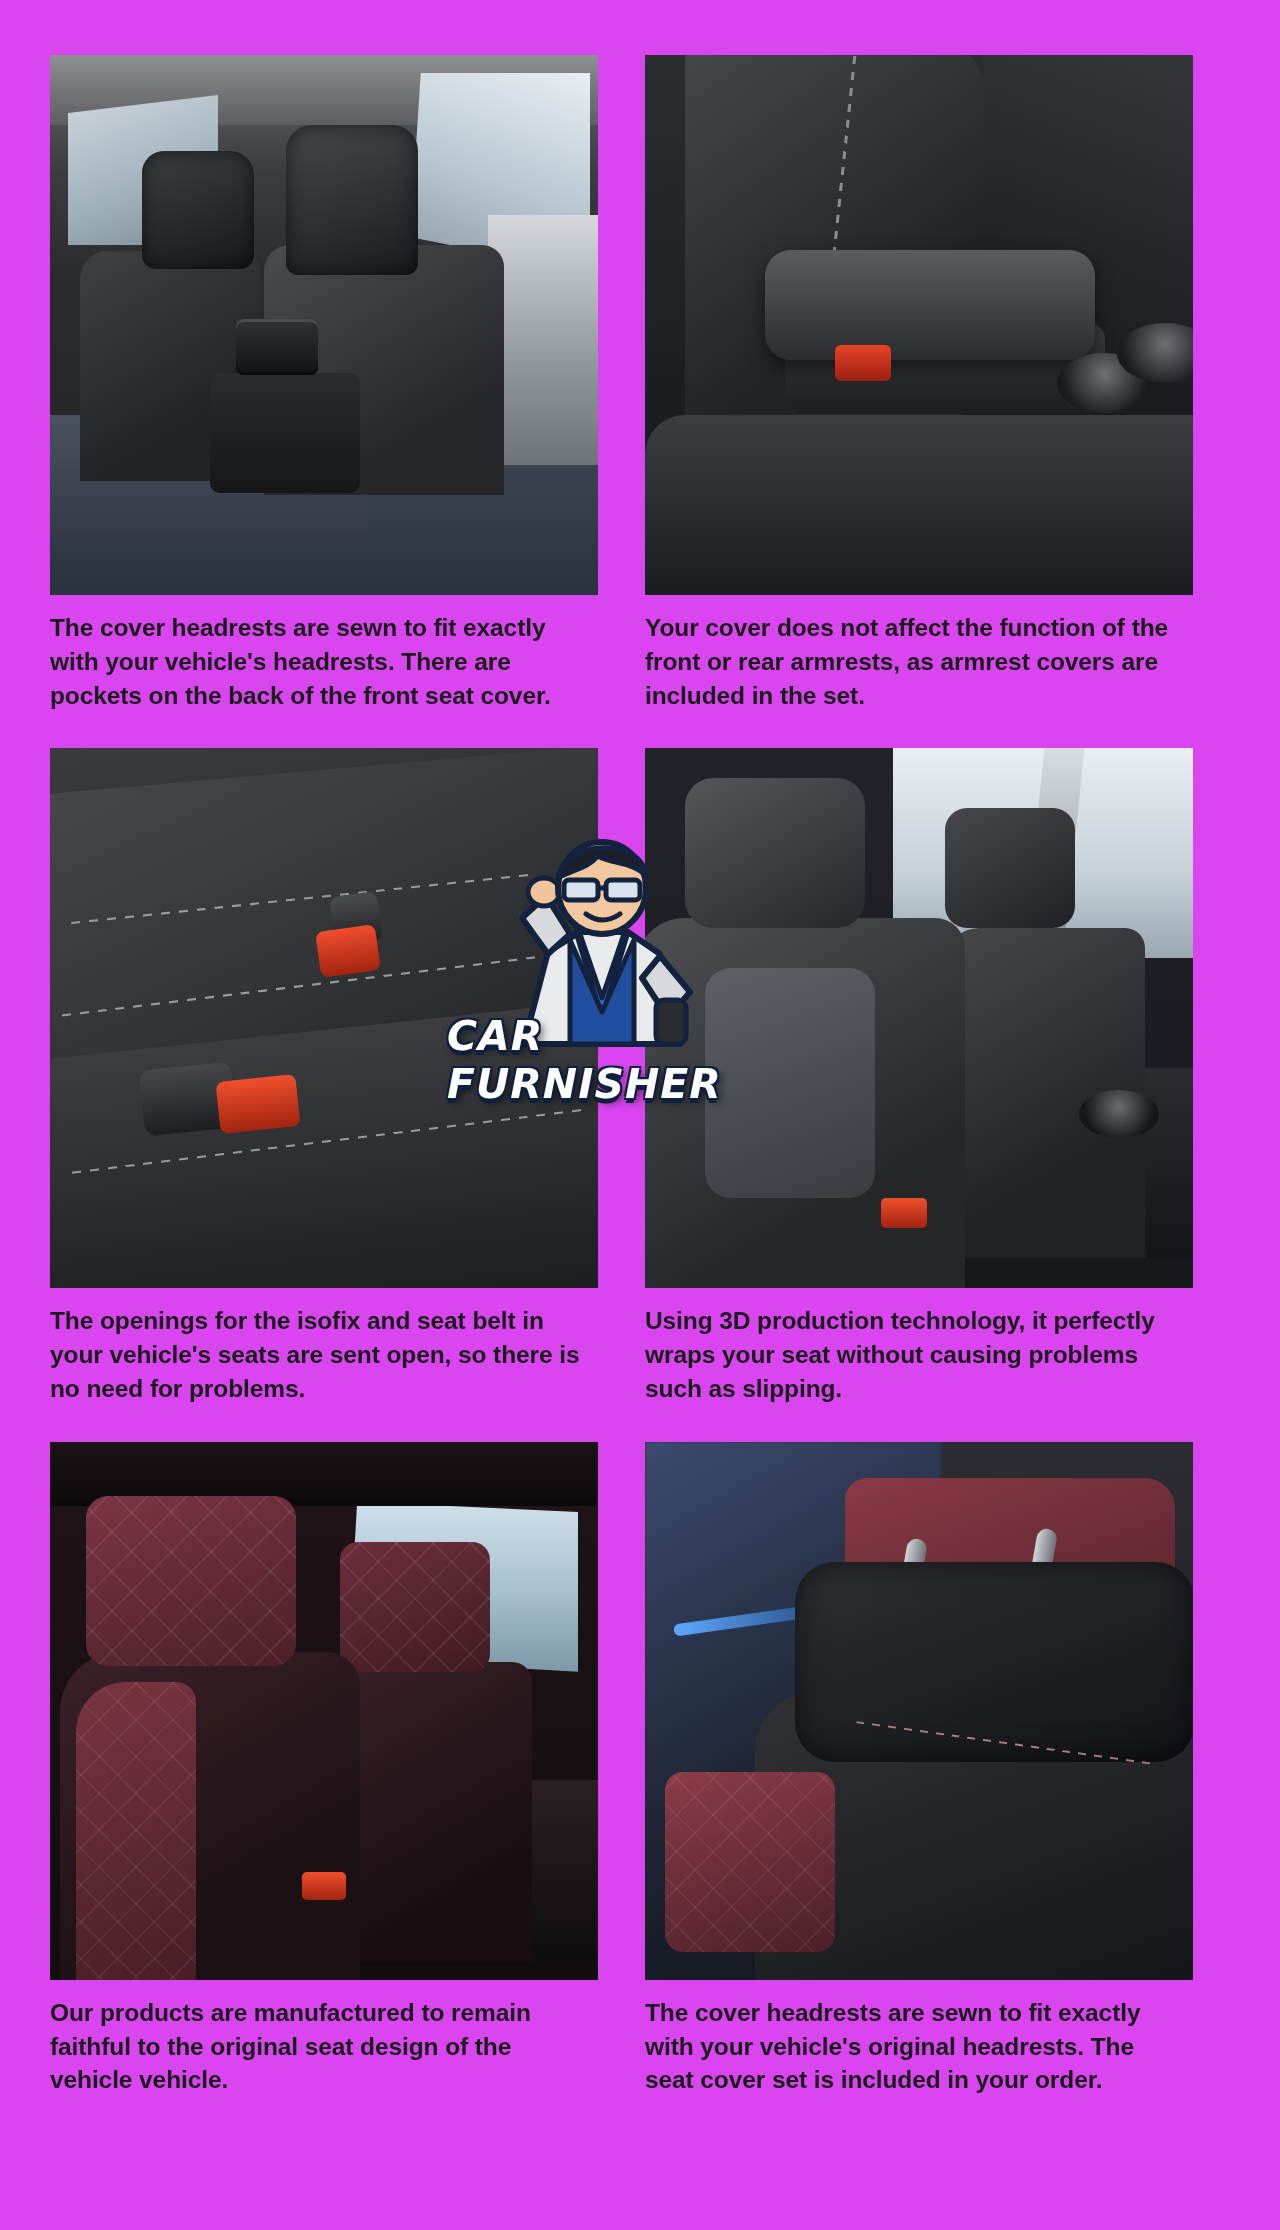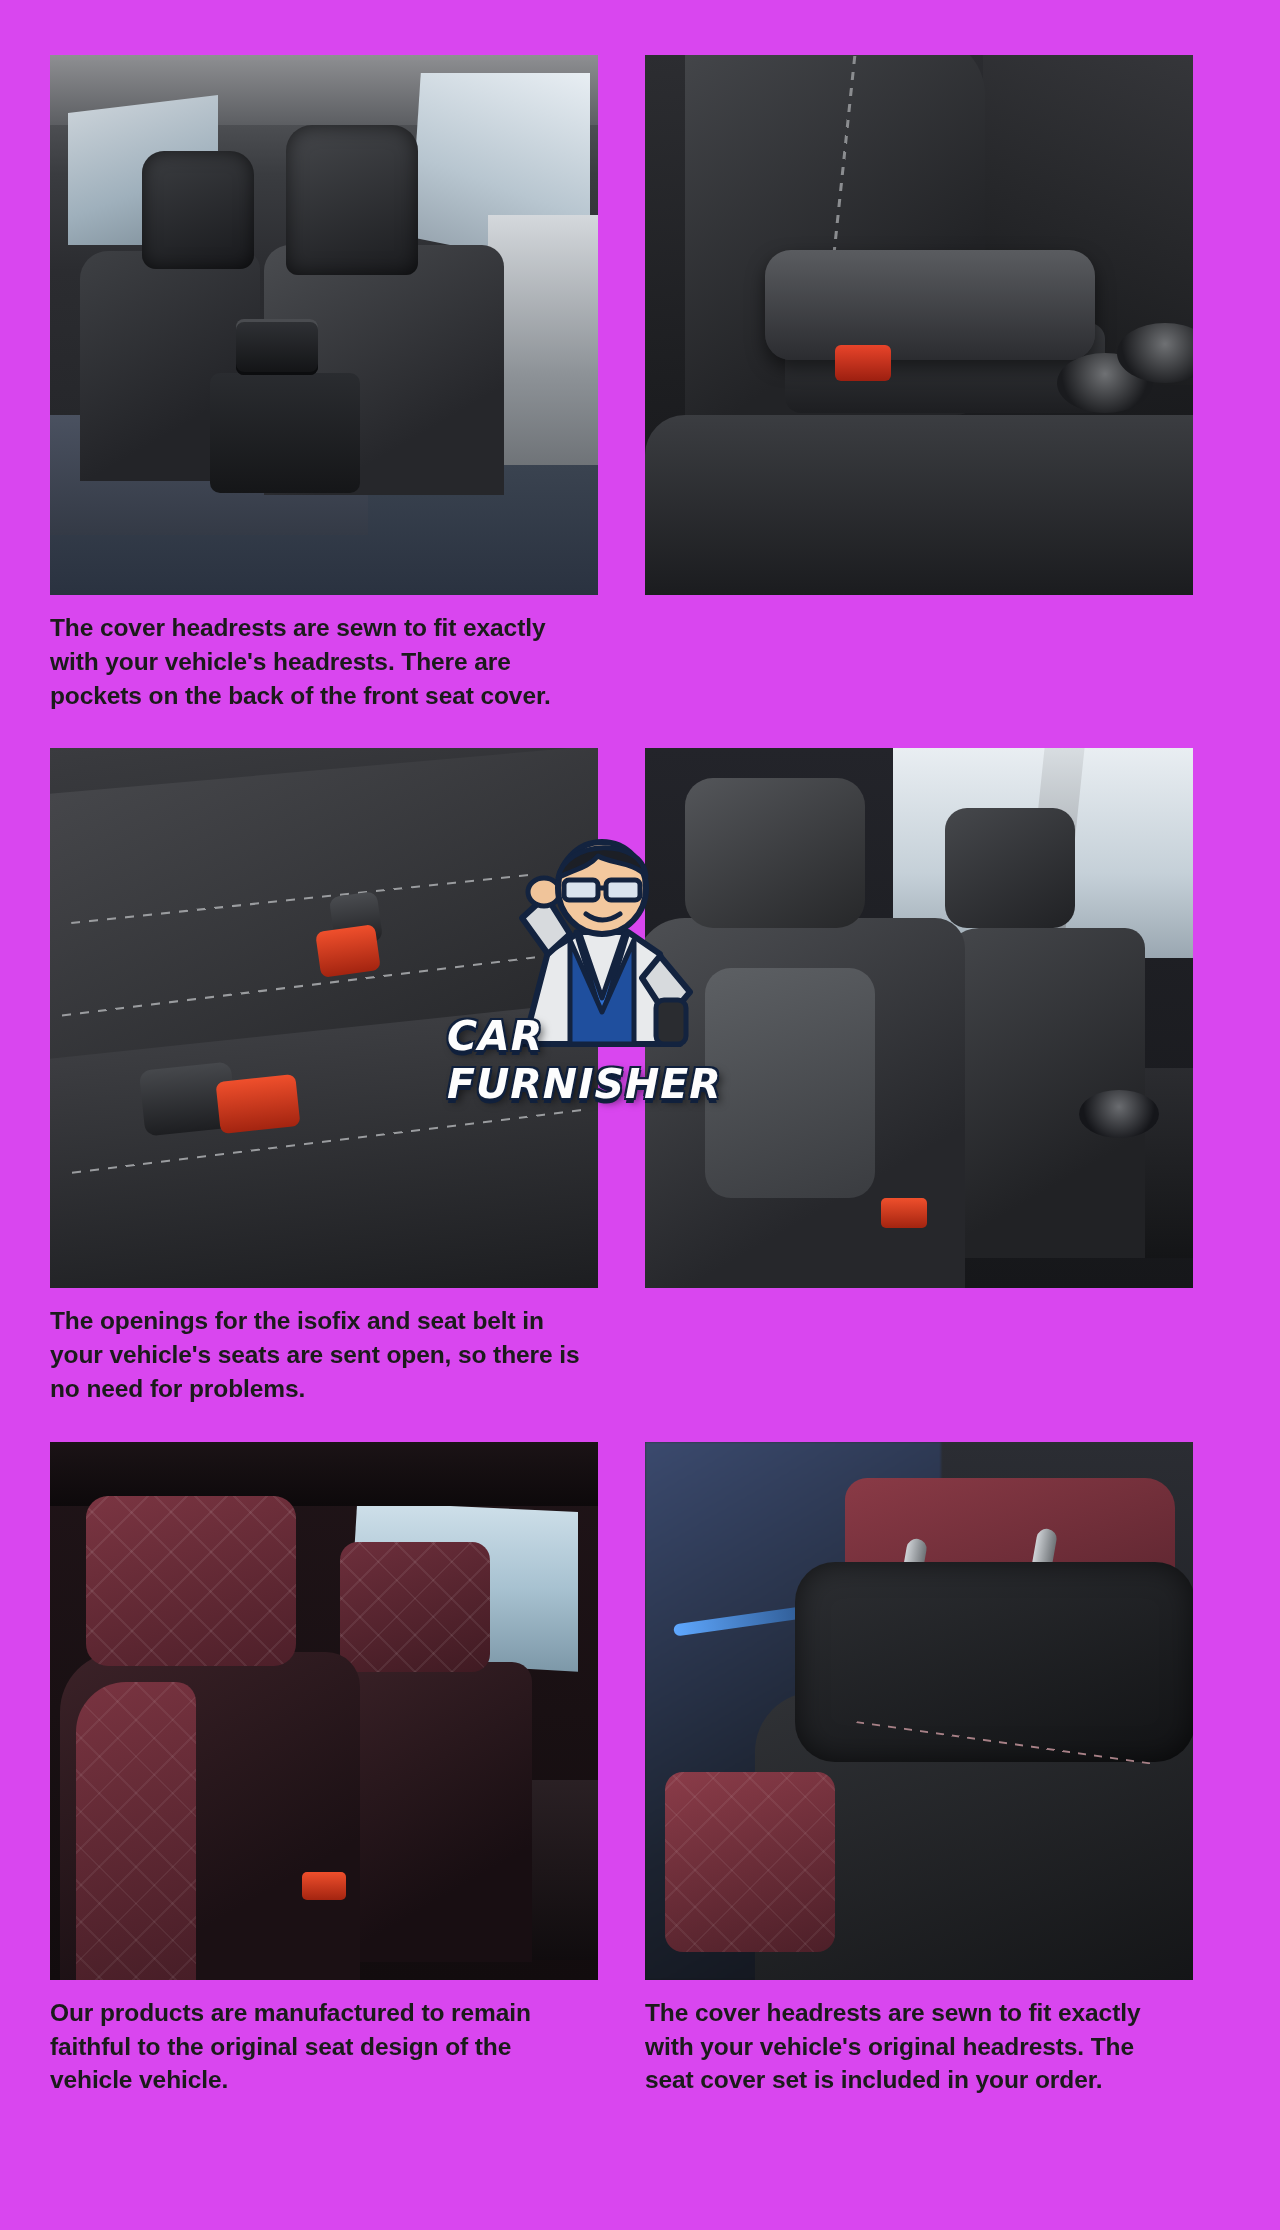--- a/index.html
+++ b/index.html
@@ -436,20 +436,21 @@
           <div class="backrest"></div>
           <div class="stitch"></div>
           <div class="cushion"></div>
           <div class="armrest2"></div>
           <div class="armrest"></div>
           <div class="buckle"></div>
           <div class="cup"></div>
           <div class="cup2"></div>
         </div>
       </div>
+      <div class="caption">Your cover does not affect the function of the front or rear armrests, as armrest covers are included in the set.</div>
     </div>
 
     <div class="cell">
       <div class="photo">
         <div class="scene p3">
           <div class="bench"></div>
           <div class="seatpad"></div>
           <div class="st1"></div>
           <div class="st2"></div>
           <div class="st3"></div>
@@ -470,20 +471,21 @@
           <div class="console4"></div>
           <div class="seatB"></div>
           <div class="headB"></div>
           <div class="seatA"></div>
           <div class="headA"></div>
           <div class="suede"></div>
           <div class="cup4"></div>
           <div class="belt4"></div>
         </div>
       </div>
+      <div class="caption">Using 3D production technology, it perfectly wraps your seat without causing problems such as slipping.</div>
     </div>
 
     <div class="cell">
       <div class="photo short">
         <div class="scene p5">
           <div class="sky5"></div>
           <div class="rooftrim"></div>
           <div class="dash5"></div>
           <div class="seat5B"></div>
           <div class="quiltB"></div>

